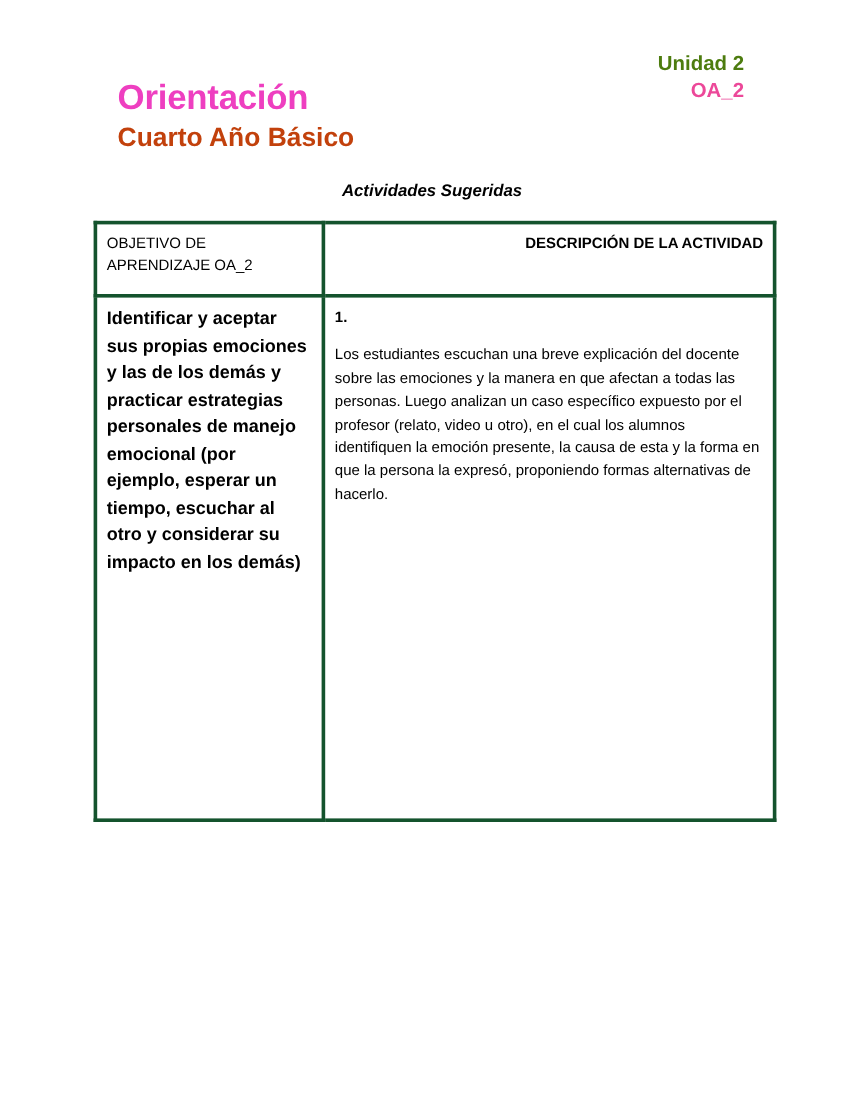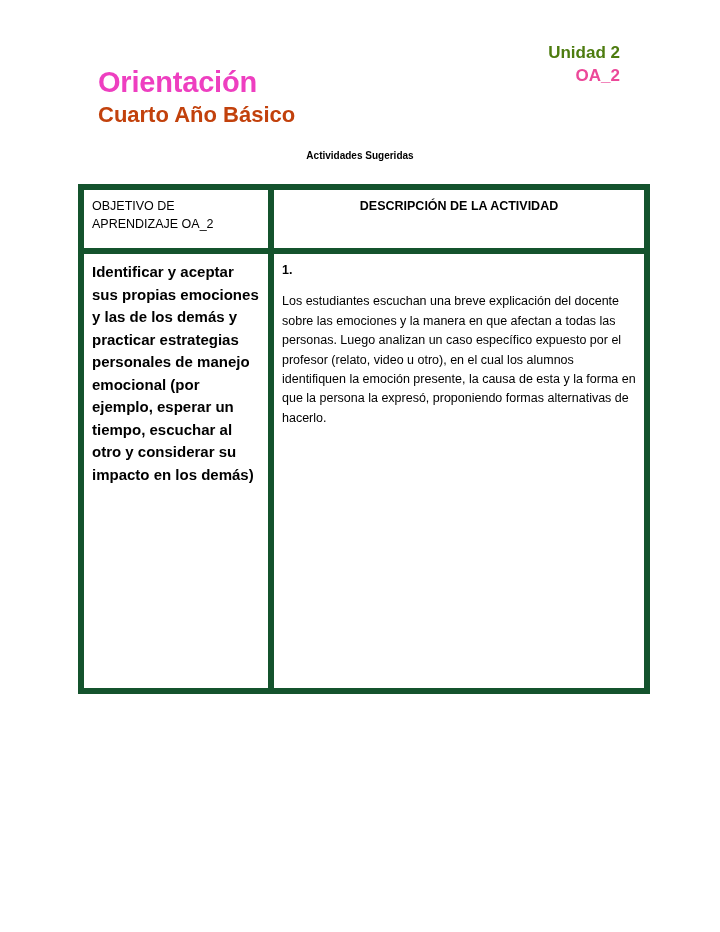--- a/index.html
+++ b/index.html
@@ -65,53 +65,54 @@
     font-weight: bold;
     color: #ec4899;
     line-height: 1.35;
   }
   .section-title {
     position: absolute;
     top: 150px;
     left: 0;
     width: 100%;
     text-align: center;
-    font-size: 10px;
+    font-size: 14px;
     font-weight: bold;
     color: #000000;
+    font-style: italic;
   }
   .table-wrap {
     position: absolute;
     top: 184px;
     left: 78px;
     width: 566px;
   }
   table.act-table {
     border-collapse: collapse;
     width: 566px;
     table-layout: fixed;
   }
   table.act-table td, table.act-table th {
-    border: 6px solid #14532d;
+    border: 3px solid #14532d;
     vertical-align: top;
     padding: 7px 8px 7px 8px;
   }
   .col-obj { width: 190px; }
   .col-desc { width: 376px; }
   th.head-obj {
     font-size: 12.5px;
     font-weight: normal;
     text-align: left;
     line-height: 1.45;
     height: 44px;
   }
   th.head-desc {
     font-size: 12.5px;
     font-weight: bold;
-    text-align: center;
+    text-align: right;
     line-height: 1.45;
   }
   td.obj-cell {
     font-size: 15px;
     font-weight: bold;
     line-height: 1.5;
     height: 420px;
   }
   td.desc-cell {
     font-size: 12.5px;

